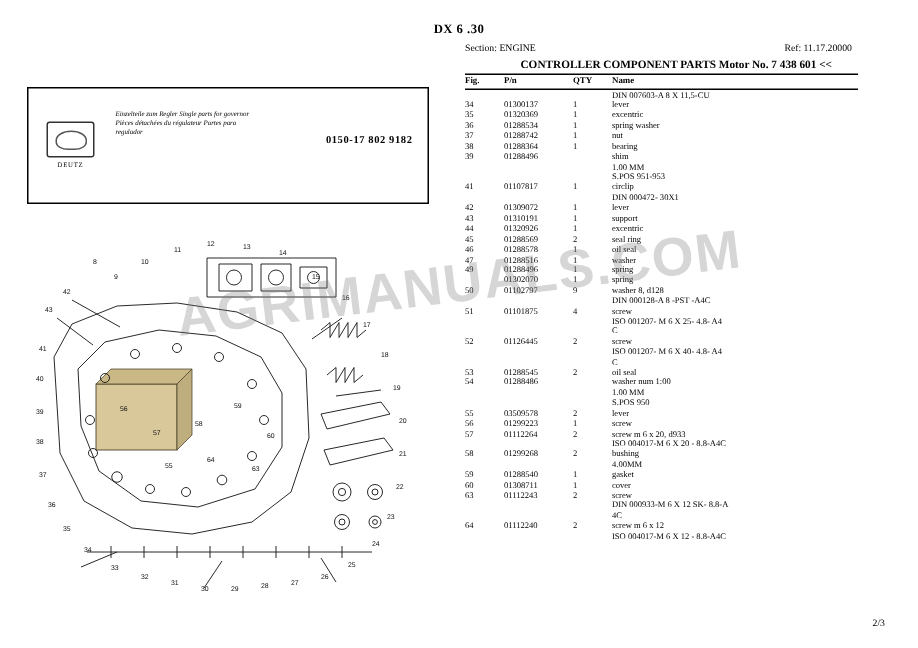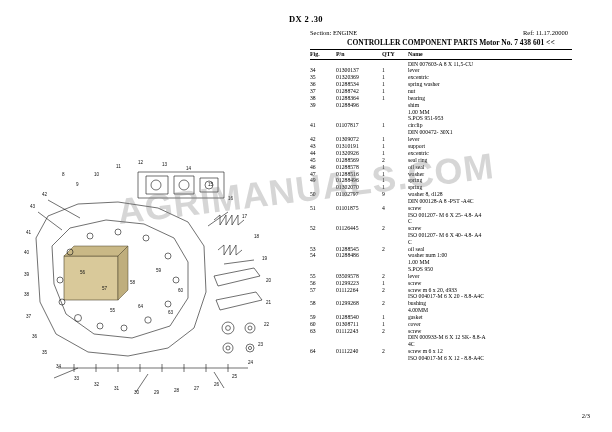--- a/index.html
+++ b/index.html
@@ -185,31 +185,42 @@
     right: 22px;
     bottom: 13px;
     font-size: 6.5px;
   }
 </style>
 </head>
 <body>
 
 <div class="page">
 
-  <div class="doc-title">DX 2 .30</div>
+  <div class="doc-title">DX 6 .30</div>
 
   <div class="meta-row">
     <span class="sec">Section: ENGINE</span>
     <span class="ref">Ref: 11.17.20000</span>
   </div>
 
   <div class="sub-title">CONTROLLER COMPONENT PARTS Motor No. 7 438 601 &lt;&lt;</div>
 
   <div class="illus">
 
+    <div class="illus-box">
+      <div class="logo-cell">
+        <div class="logo-mark"></div>
+        <div class="logo-text">DEUTZ</div>
+      </div>
+      <div class="note-block">Einzelteile zum Regler
+Single parts for governor
+Pièces détachées du régulateur
+Partes para regulador</div>
+      <div class="code-block">0150-17 802 9182</div>
+    </div>
 
     <div class="diagram-area">
       <svg width="268" height="262" viewBox="0 0 268 262" xmlns="http://www.w3.org/2000/svg">
         <g stroke="#111" fill="none" stroke-width="0.6">
 
           <path d="M18 96 L30 74 L60 62 L100 60 L140 66 L170 80 L186 104 L188 150 L176 186 L150 206 L110 214 L70 210 L38 192 L22 160 Z"></path>
           <path d="M34 104 L52 86 L88 78 L126 82 L156 96 L170 120 L170 156 L152 184 L114 196 L76 192 L48 172 L36 142 Z"></path>
 
           <rect x="46" y="114" width="54" height="44" fill="#d9c99a" stroke="#4a4228" stroke-width="0.6"></rect>
           <path d="M46 114 L56 104 L110 104 L100 114 Z" fill="#c9b886" stroke="#4a4228" stroke-width="0.5"></path>

